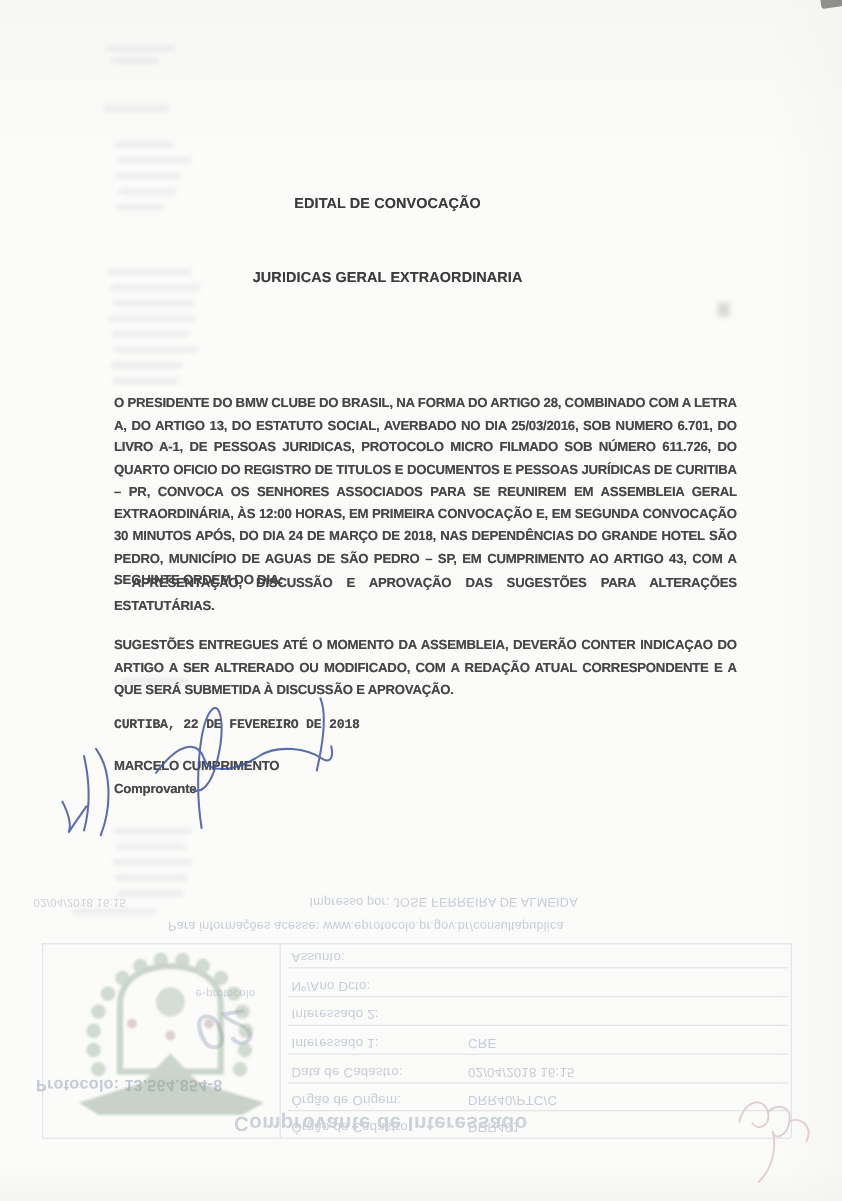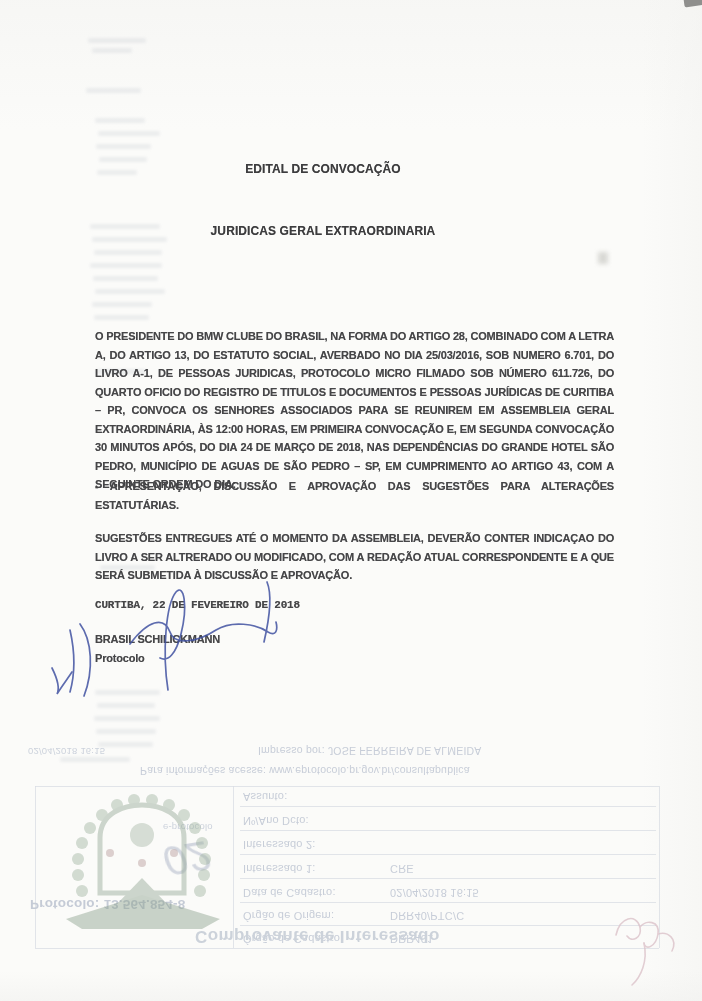--- a/index.html
+++ b/index.html
@@ -87,24 +87,24 @@
       <div class="smudge" style="left: 94px; top: 716px; width: 66px;"></div>
       <div class="smudge" style="left: 96px; top: 729px; width: 60px;"></div>
       <div class="smudge" style="left: 98px; top: 742px; width: 55px;"></div>
       <div class="smudge" style="left: 60px; top: 757px; width: 70px;"></div>
     </div>
 
   <div class="doc-title">EDITAL DE CONVOCAÇÃO</div>
   <div class="doc-subtitle">JURIDICAS GERAL EXTRAORDINARIA</div>
   <div class="body-text para1">O PRESIDENTE DO BMW  CLUBE DO BRASIL, NA FORMA DO ARTIGO 28, COMBINADO COM A LETRA A, DO ARTIGO 13, DO ESTATUTO SOCIAL, AVERBADO NO DIA 25/03/2016, SOB NUMERO 6.701, DO LIVRO A-1, DE PESSOAS JURIDICAS, PROTOCOLO MICRO FILMADO SOB NÚMERO 611.726, DO QUARTO OFICIO DO REGISTRO DE TITULOS E DOCUMENTOS E PESSOAS JURÍDICAS DE CURITIBA – PR, CONVOCA OS SENHORES ASSOCIADOS PARA SE REUNIREM EM ASSEMBLEIA GERAL EXTRAORDINÁRIA, ÀS 12:00 HORAS, EM PRIMEIRA CONVOCAÇÃO E, EM SEGUNDA CONVOCAÇÃO 30 MINUTOS APÓS, DO DIA 24 DE MARÇO DE 2018, NAS DEPENDÊNCIAS DO GRANDE HOTEL SÃO PEDRO, MUNICÍPIO DE AGUAS DE SÃO PEDRO – SP, EM CUMPRIMENTO AO ARTIGO 43, COM A SEGUINTE ORDEM DO DIA:</div>
   <div class="body-text para2">-  APRESENTAÇÃO, DISCUSSÃO E APROVAÇÃO DAS SUGESTÕES PARA ALTERAÇÕES ESTATUTÁRIAS.</div>
-  <div class="body-text para3">SUGESTÕES ENTREGUES ATÉ O MOMENTO DA ASSEMBLEIA, DEVERÃO CONTER INDICAÇAO DO LIVRO A SER ALTRERADO OU MODIFICADO, COM A REDAÇÃO ATUAL CORRESPONDENTE E A QUE SERÁ SUBMETIDA À DISCUSSÃO E APROVAÇÃO.</div>
+  <div class="body-text para3">SUGESTÕES ENTREGUES ATÉ O MOMENTO DA ASSEMBLEIA, DEVERÃO CONTER INDICAÇAO DO ARTIGO A SER ALTRERADO OU MODIFICADO, COM A REDAÇÃO ATUAL CORRESPONDENTE E A QUE SERÁ SUBMETIDA À DISCUSSÃO E APROVAÇÃO.</div>
   <div class="body-text dateline">CURTIBA, 22 DE FEVEREIRO DE 2018</div>
-  <div class="body-text signer-name">BRASIL SCHILICKMANN</div>
-  <div class="body-text signer-role">Protocolo</div>
+  <div class="body-text signer-name">MARCELO CUMPRIMENTO</div>
+  <div class="body-text signer-role">Comprovante</div>
 
   <svg class="sig-svg" viewBox="0 0 280 135">
     <g fill="none" stroke="#4253a2" stroke-width="1.7" stroke-linecap="round" opacity="0.85">
       <path d="M128,118 C122,80 126,32 136,20 C144,11 148,34 141,62 C136,82 128,90 120,86"></path>
       <path d="M90,72 C108,48 124,44 130,60 C134,74 158,70 176,58 C192,48 216,52 228,60 C236,65 238,58 236,50"></path>
       <path d="M224,70 C230,44 232,22 227,10"></path>
       <path d="M40,52 C52,68 54,98 44,124"></path>
       <path d="M30,58 C35,80 35,102 30,120"></path>
       <path d="M12,96 C18,108 20,116 17,122 C22,114 28,106 32,100"></path>
     </g>

